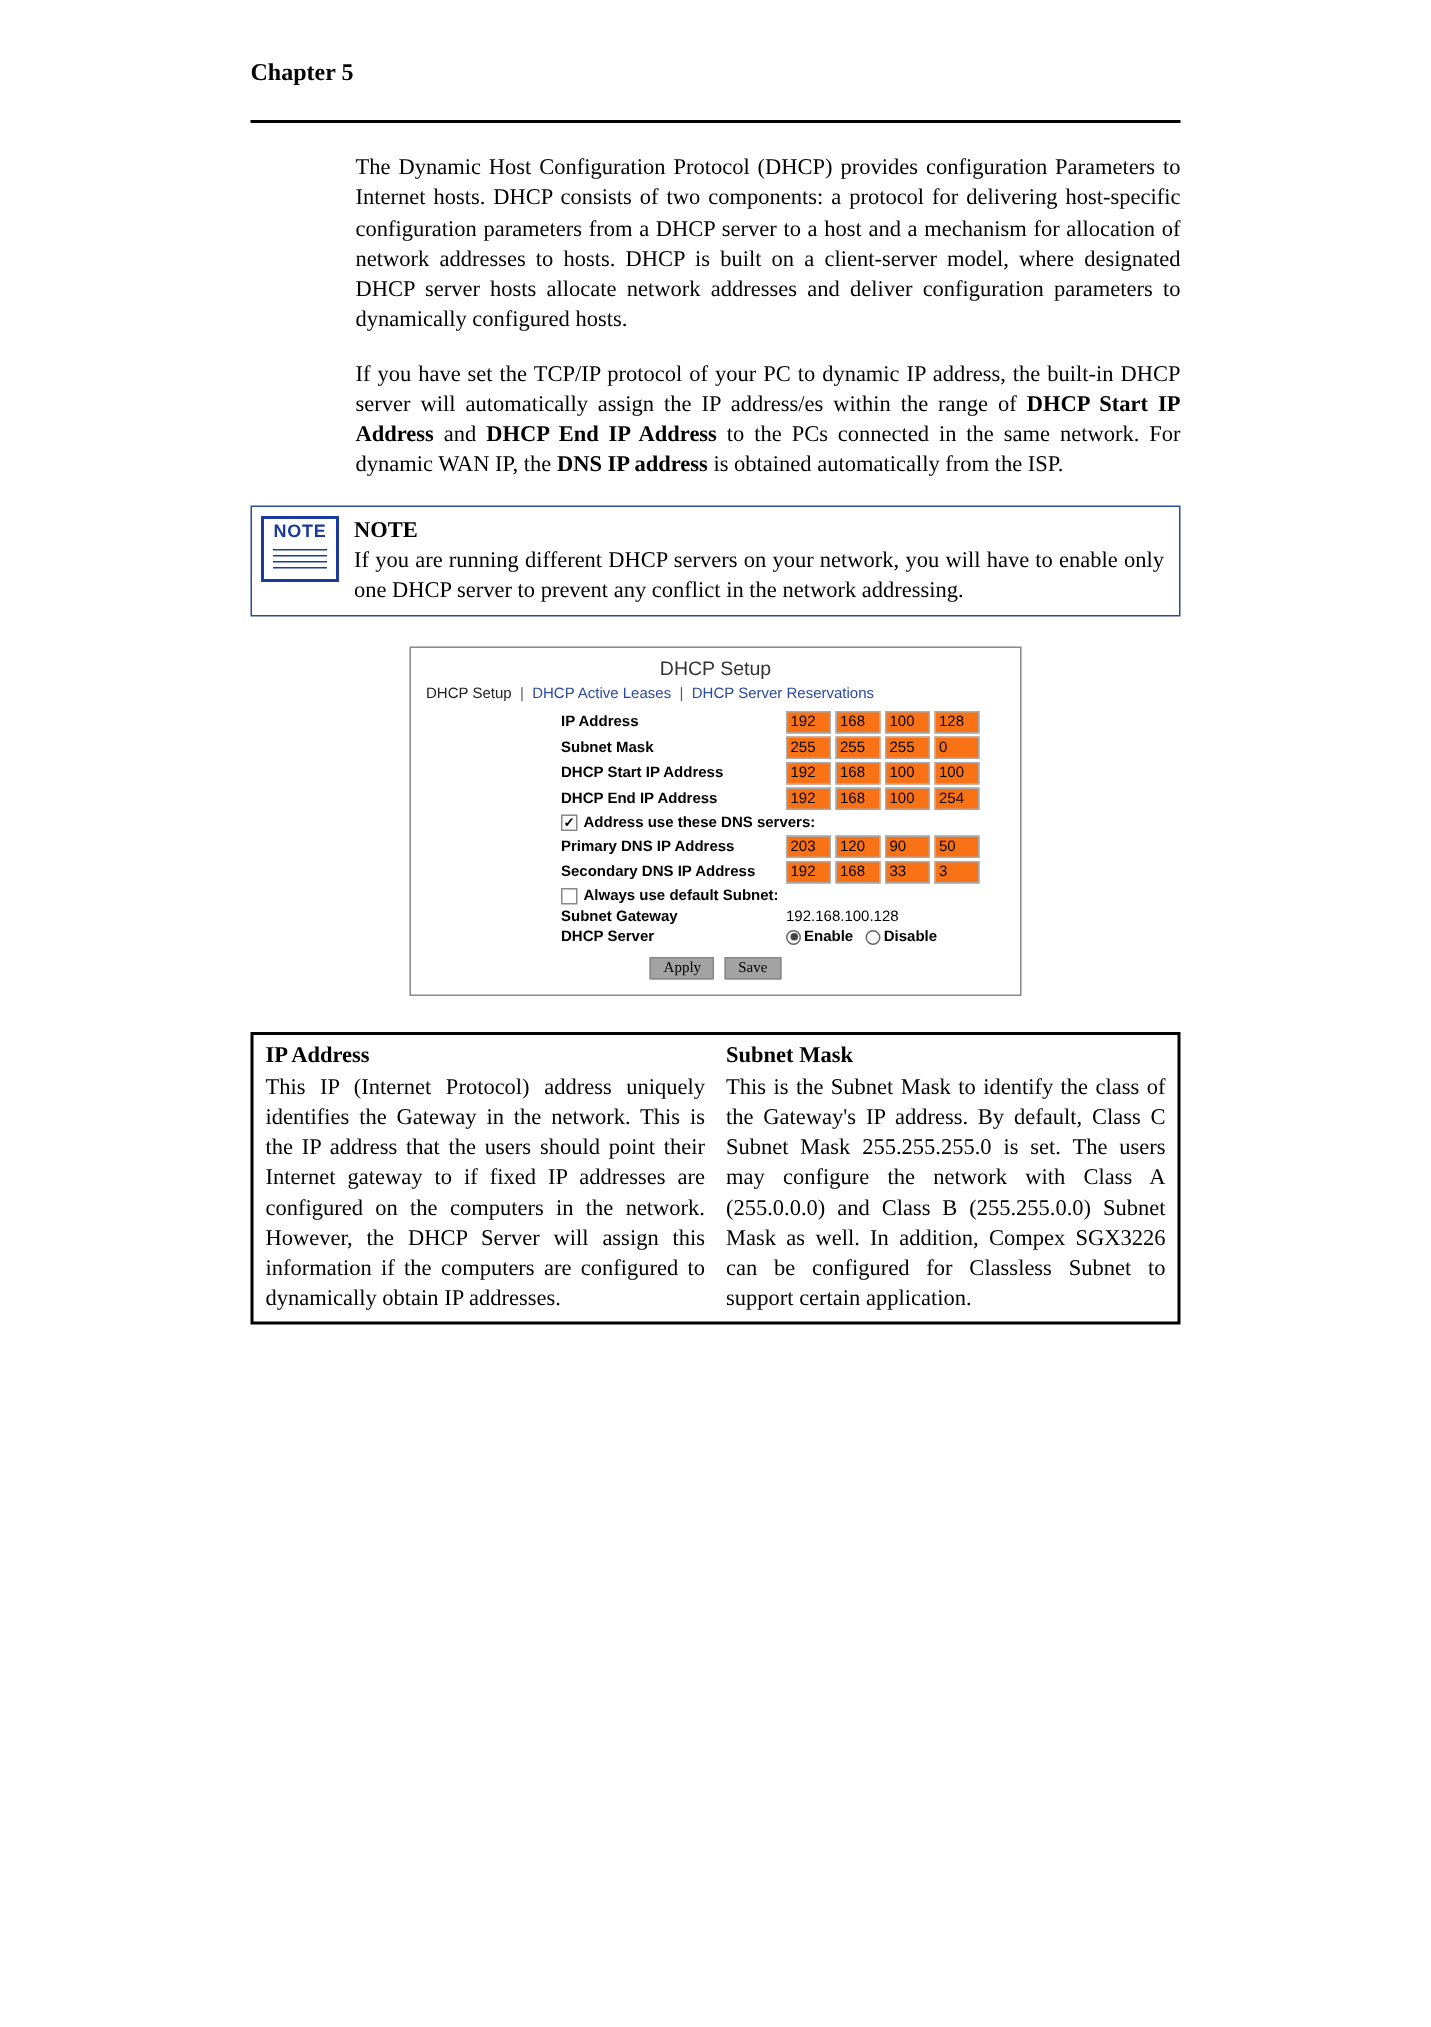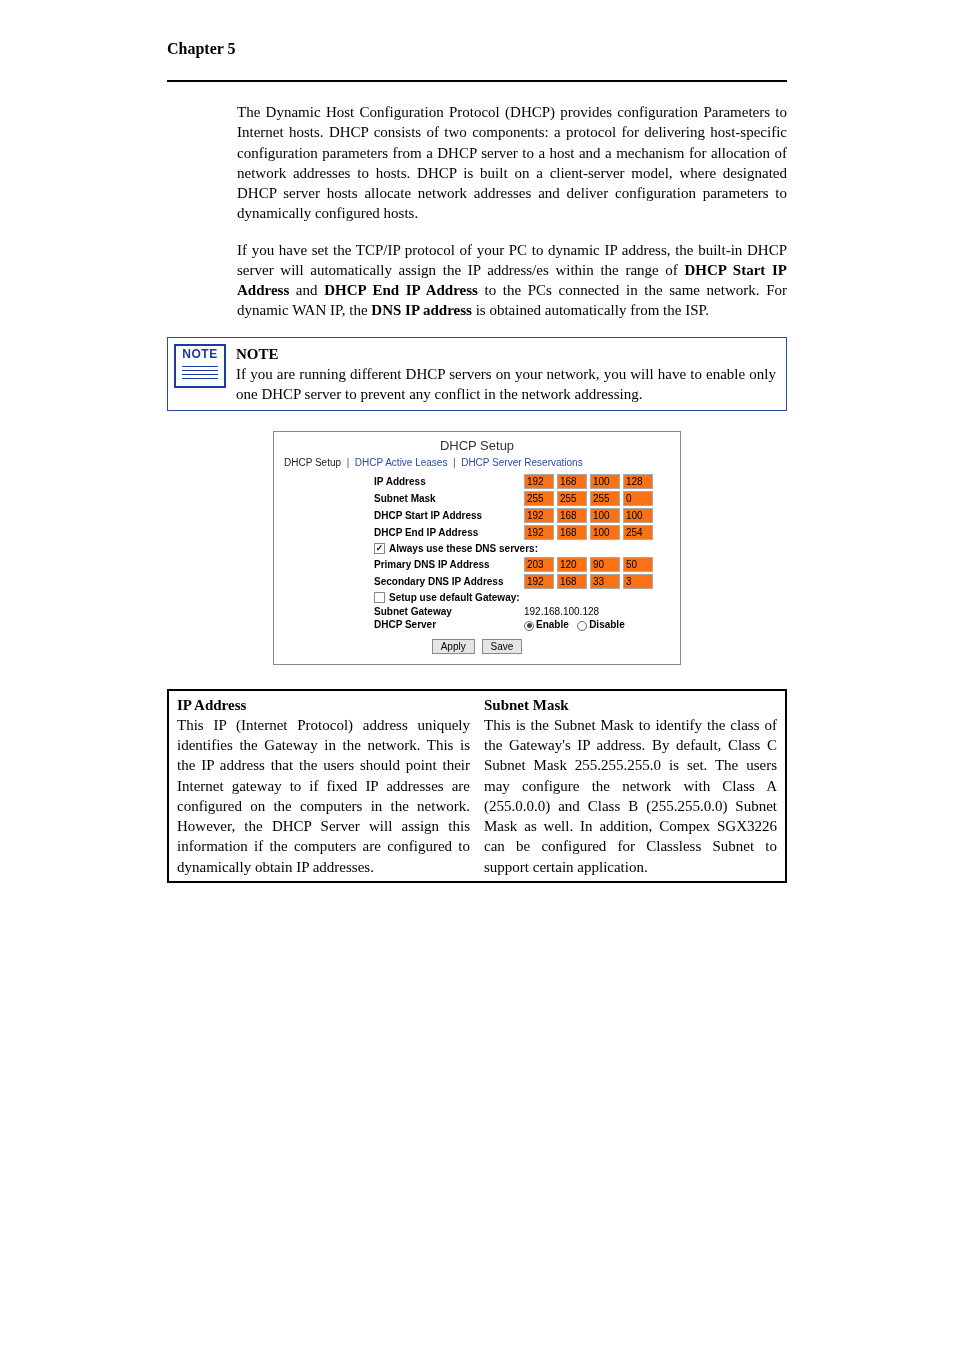--- a/index.html
+++ b/index.html
@@ -160,24 +160,24 @@
     width: 10px; height: 10px; border: 1px solid #666; border-radius: 50%;
     display: inline-flex; align-items: center; justify-content: center;
     vertical-align: middle; margin-right: 2px;
   }
   .radio.sel::after { content:""; width:5px; height:5px; background:#444; border-radius:50%; }
   .dhcp-buttons {
     text-align: center;
     margin-top: 8px;
   }
   .btn {
-    font-family: Liberation Sans, sans-serif;
+    font-family: Liberation Serif, serif;
     font-size: 10px;
     border: 1px solid #888;
-    background: #e5e5e5;
+    background: #a3a3a3;
     padding: 1px 8px;
     margin: 0 2px;
     display: inline-block;
   }
 
   
   .def-table {
     border: 2px double #000;
     width: 100%;
     margin-bottom: 24px;
@@ -284,21 +284,21 @@
       <div class="dhcp-ipboxes">
         <div class="ipbox">192</div>
         <div class="ipbox">168</div>
         <div class="ipbox">100</div>
         <div class="ipbox">254</div>
       </div>
     </div>
 
     <div class="dhcp-check-row">
       <span class="chk">✓</span>
-      <span>Always use these DNS servers:</span>
+      <span>Address use these DNS servers:</span>
     </div>
 
     <div class="dhcp-row">
       <div class="dhcp-label">Primary DNS IP Address</div>
       <div class="dhcp-ipboxes">
         <div class="ipbox">203</div>
         <div class="ipbox">120</div>
         <div class="ipbox">90</div>
         <div class="ipbox">50</div>
       </div>
@@ -309,21 +309,21 @@
       <div class="dhcp-ipboxes">
         <div class="ipbox">192</div>
         <div class="ipbox">168</div>
         <div class="ipbox">33</div>
         <div class="ipbox">3</div>
       </div>
     </div>
 
     <div class="dhcp-check-row">
       <span class="chk"></span>
-      <span>Setup use default Gateway:</span>
+      <span>Always use default Subnet:</span>
     </div>
 
     <div class="dhcp-row">
       <div class="dhcp-label">Subnet Gateway</div>
       <div style="font-size:10px;">192.168.100.128</div>
     </div>
 
     <div class="dhcp-row">
       <div class="dhcp-label">DHCP Server</div>
       <div class="dhcp-radio">

